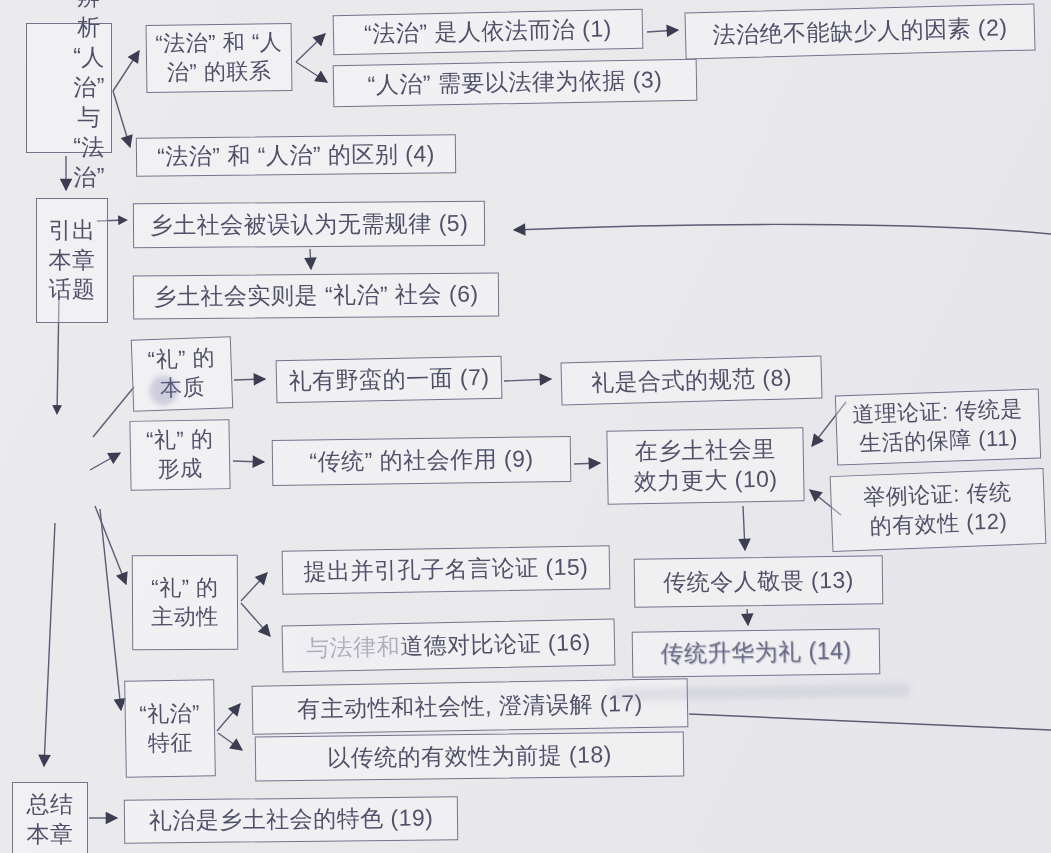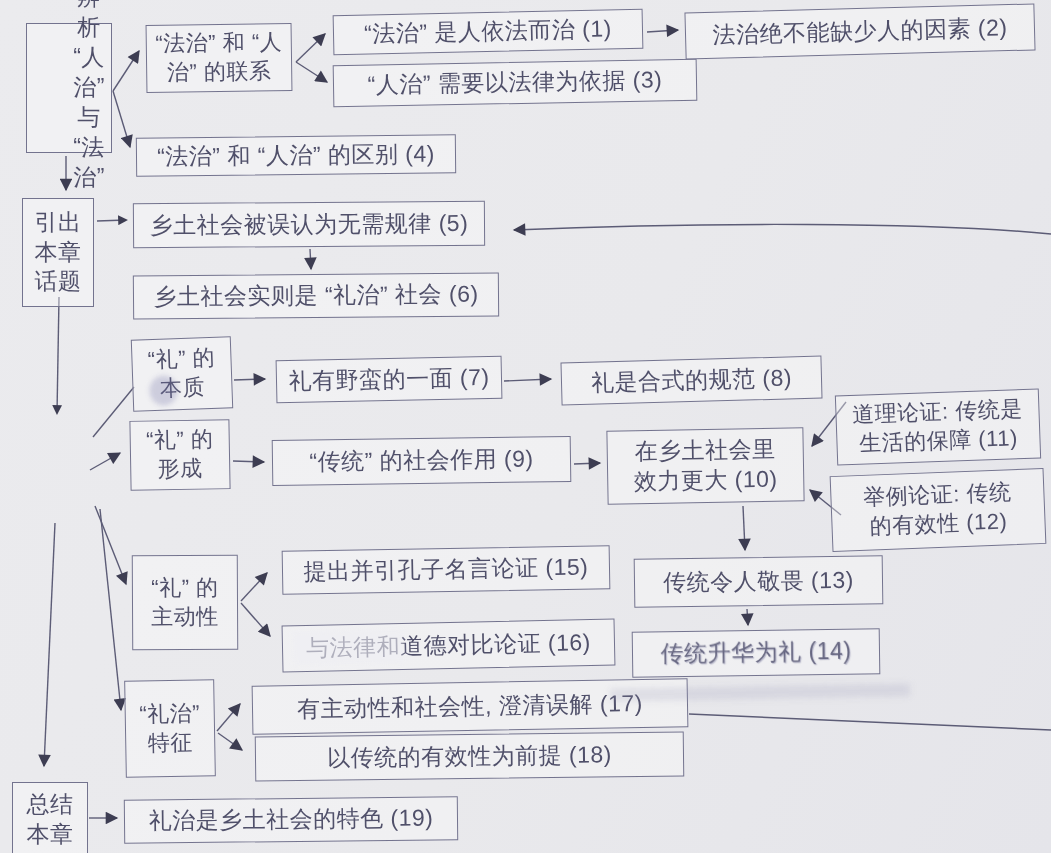--- a/index.html
+++ b/index.html
@@ -17,21 +17,21 @@
     white-space:pre-line;letter-spacing:.5px;box-sizing:border-box;padding:2px 6px;
   }
   .sm{font-size:22px;}
   
   .n-a  {left:26px; top:23px; width:86px; height:130px;padding-left:46px;}
   .n-b  {left:146px;top:24px; width:146px;height:68px; transform:rotate(-.8deg);}
   .n-1  {left:333px;top:12px; width:310px;height:40px; transform:rotate(-1.2deg);}
   .n-2  {left:685px;top:8px;  width:350px;height:47px; transform:rotate(-1.5deg);}
   .n-3  {left:333px;top:62px; width:364px;height:42px; transform:rotate(-1deg);}
   .n-4  {left:136px;top:136px;width:320px;height:39px; transform:rotate(-.6deg);}
-  .n-c  {left:22px; top:198px;width:72px; height:109px;}
+  .n-c  {left:36px; top:198px;width:72px; height:125px;}
   .n-5  {left:133px;top:202px;width:352px;height:45px; transform:rotate(-.4deg);}
   .n-6  {left:133px;top:274px;width:366px;height:44px; transform:rotate(-.5deg);}
   .n-d  {left:16px; top:419px;width:73px; height:101px;}
   .n-e  {left:132px;top:338px;width:100px;height:72px; transform:rotate(-2deg);}
   .n-7  {left:276px;top:358px;width:226px;height:43px; transform:rotate(-1.2deg);}
   .n-8  {left:561px;top:359px;width:261px;height:43px; transform:rotate(-1.5deg);}
   .n-f  {left:130px;top:420px;width:100px;height:70px; transform:rotate(-1deg);}
   .n-9  {left:272px;top:438px;width:299px;height:46px; transform:rotate(-.8deg);}
   .n-10 {left:607px;top:429px;width:197px;height:74px; transform:rotate(-1deg);}
   .n-11 {left:836px;top:392px;width:204px;height:70px; transform:rotate(-2deg);}

